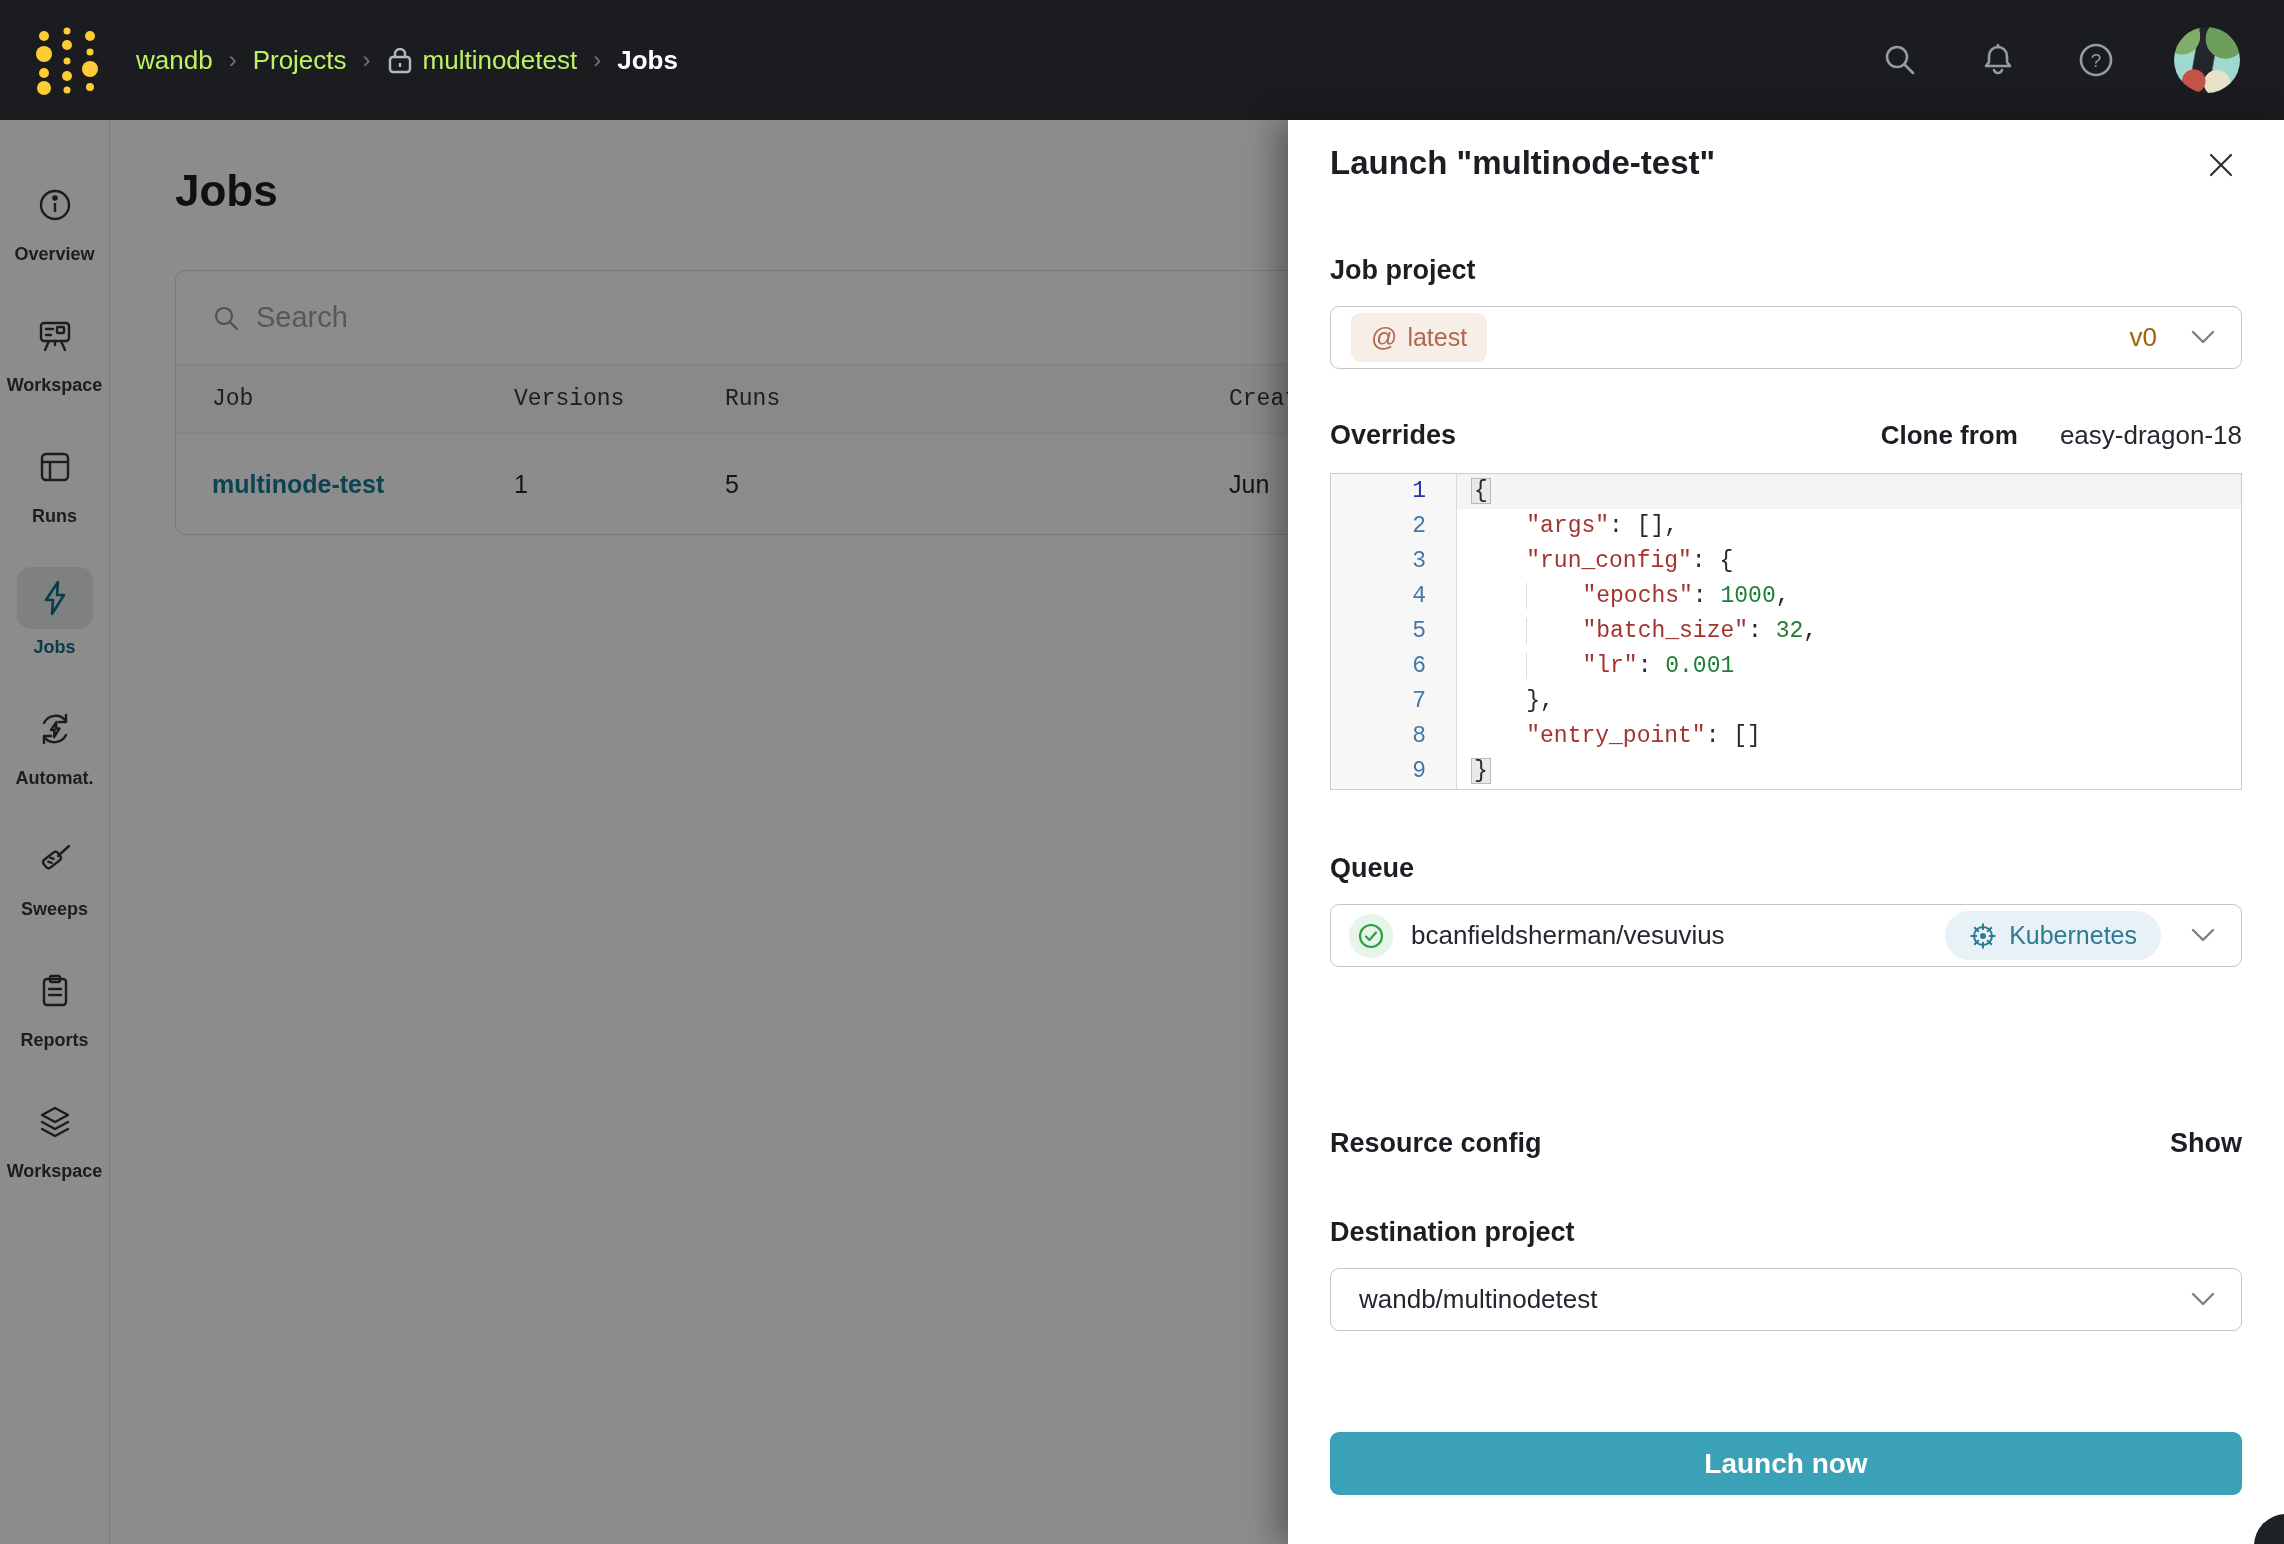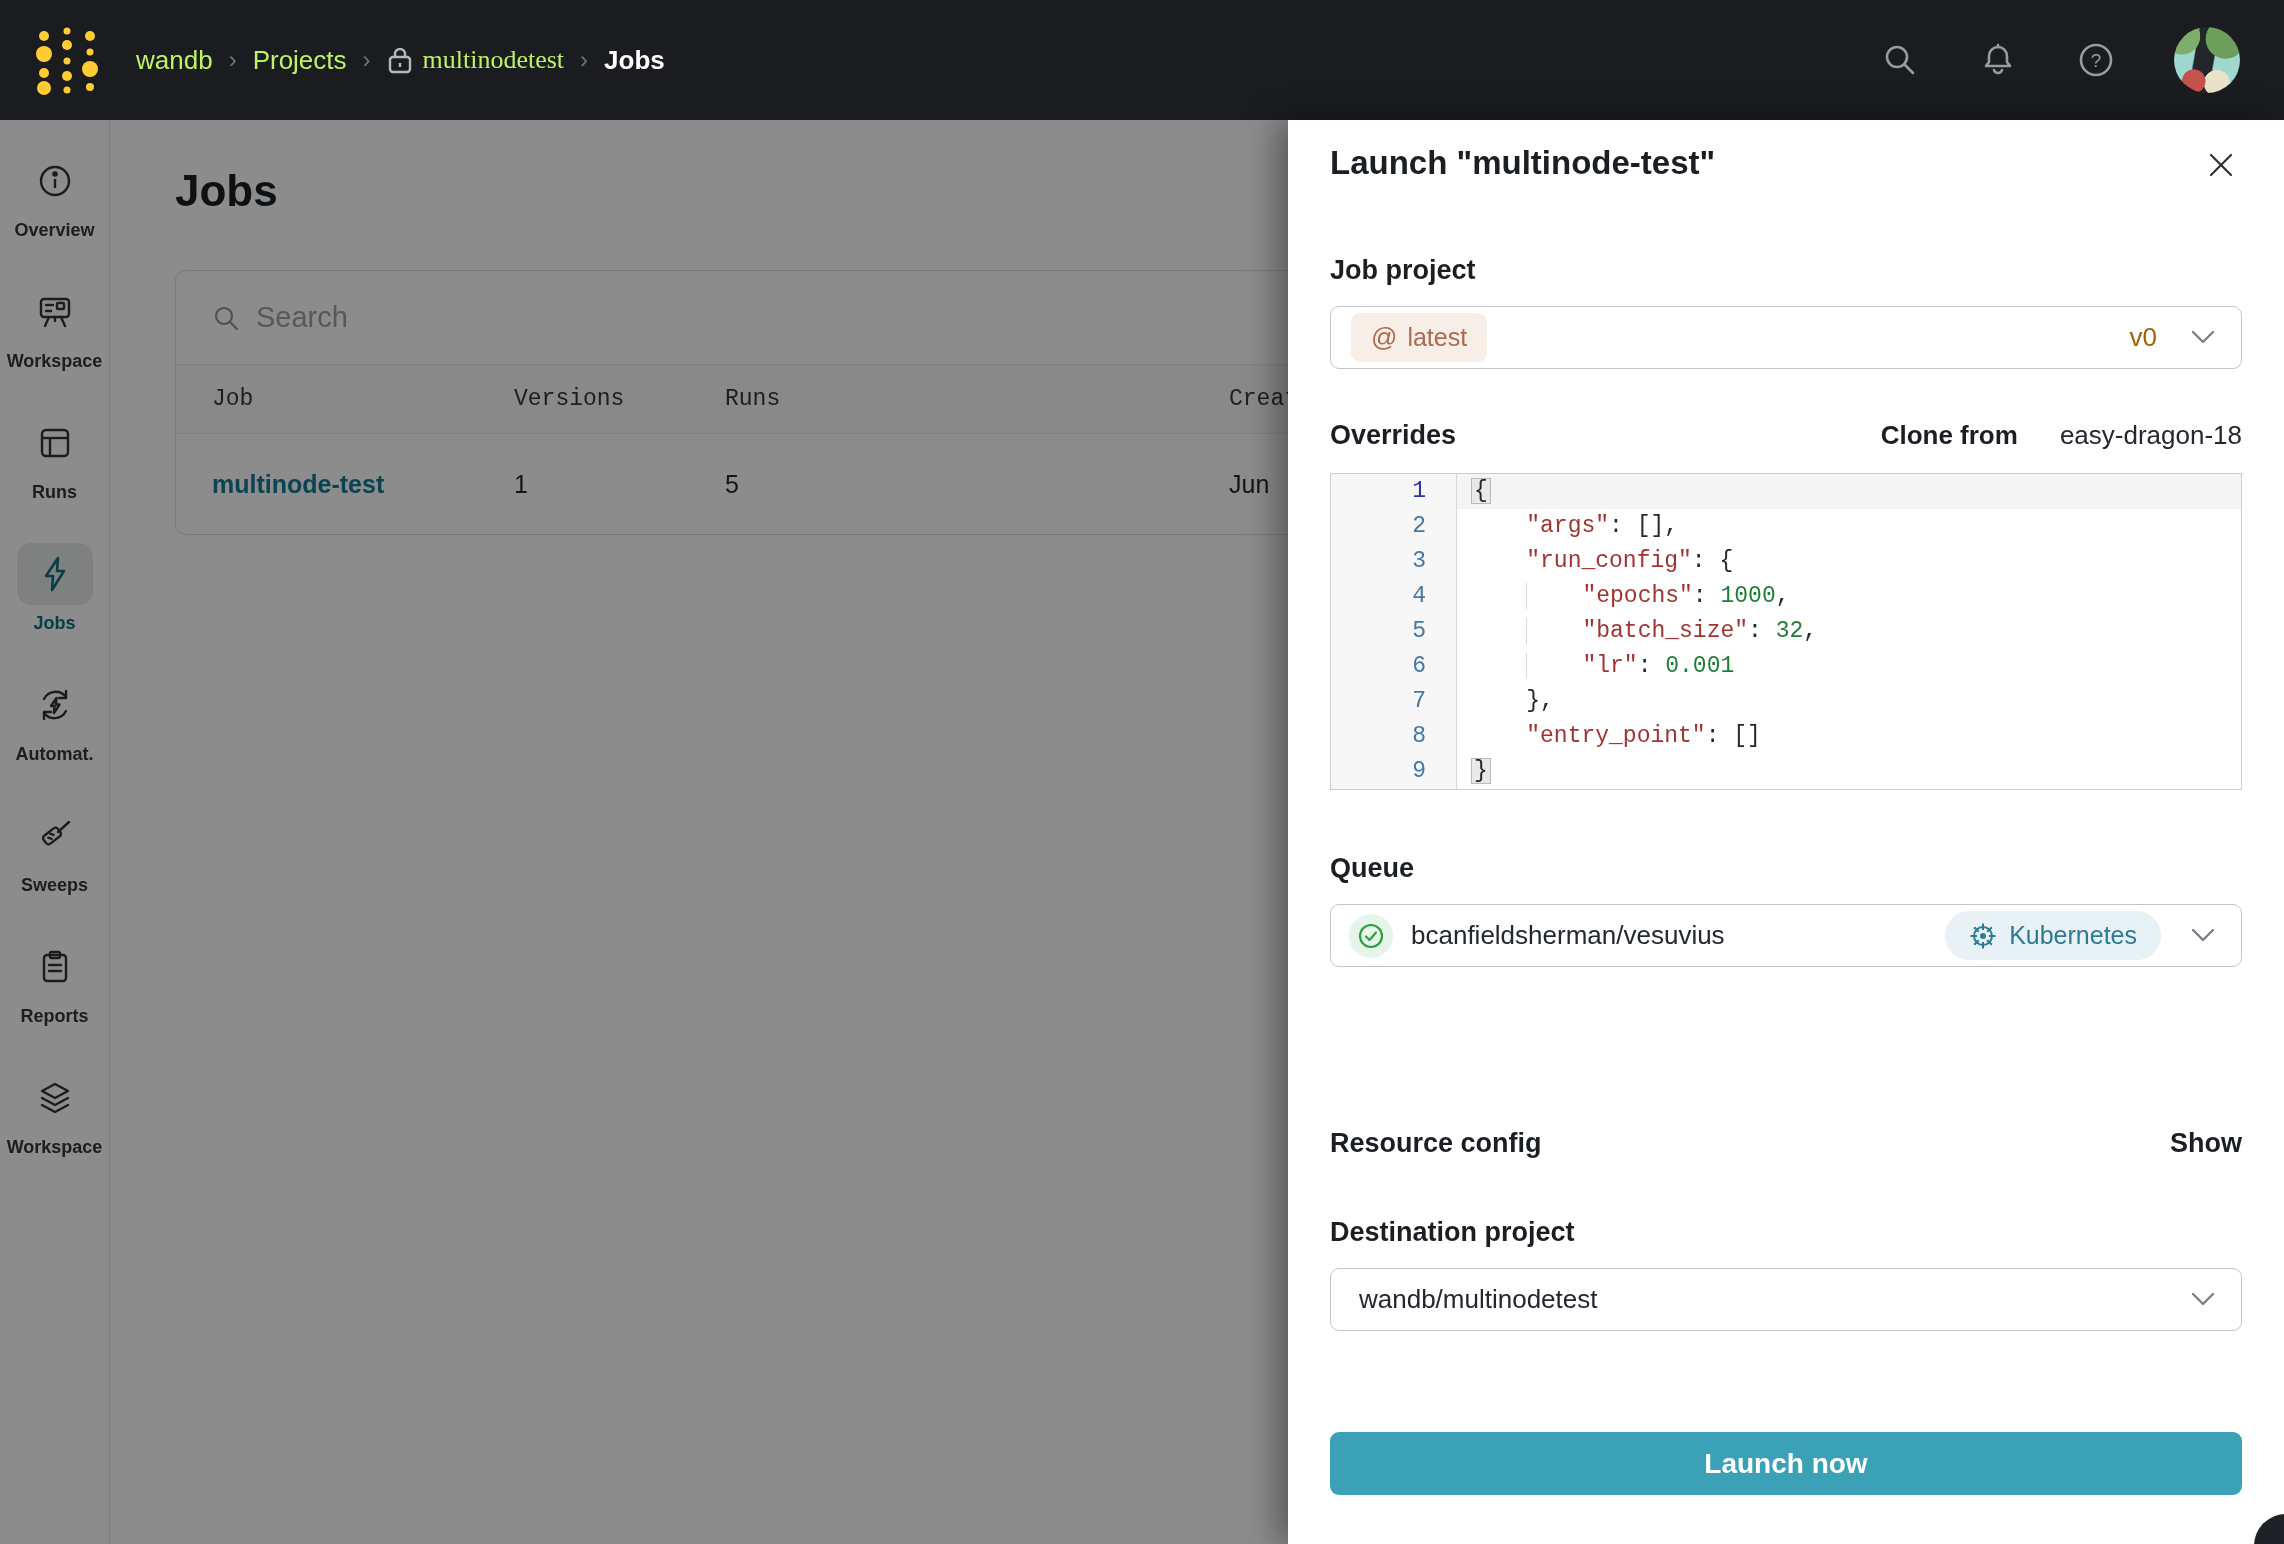--- a/index.html
+++ b/index.html
@@ -7,36 +7,36 @@
   .app { position:relative; width:2284px; height:1544px; overflow:hidden; background:#fff; }
 
   
   .navbar { position:absolute; top:0; left:0; width:100%; height:120px; background:#1a1c20;
             display:flex; align-items:center; z-index:5; }
   .logo { margin-left:32px; width:72px; height:74px; flex:none; }
   .crumbs { display:flex; align-items:center; margin-left:32px; font-size:26px; color:#b3b8bf; gap:16px; }
   .crumb { color:#bef264; cursor:pointer; }
   .crumb.current { color:#ffffff; font-weight:700; }
   .crumb-sep { color:#6f747c; font-size:24px; }
-  .crumb-locked { display:flex; align-items:flex-start; gap:10px;font-family:Liberation Serif, serif; }
+  .crumb-locked { display:flex; align-items:flex-start; gap:10px; }
   .nav-actions { margin-left:auto; display:flex; align-items:center; margin-right:44px; gap:58px; }
   .nav-icon-btn { width:40px; height:40px; display:flex; align-items:center; justify-content:center; cursor:pointer; }
   .avatar { width:66px; height:66px; border-radius:50%; overflow:hidden; cursor:pointer;
             background:
               radial-gradient(circle at 78% 18%, #6e9e5c 0 26%, transparent 27%),
               radial-gradient(circle at 12% 14%, #7fae6a 0 22%, transparent 23%),
               radial-gradient(circle at 30% 82%, #c6534b 0 16%, transparent 17%),
               radial-gradient(circle at 65% 85%, #e8e2c8 0 18%, transparent 19%),
               linear-gradient(100deg, #9fd8cf 32%, #23262b 34% 58%, #9fd8cf 60%),
               #9fd8cf; }
 
   
   .sidebar { position:absolute; top:120px; left:0; bottom:0; width:110px; background:#ffffff;
              border-right:1px solid #e2e2e2; display:flex; flex-direction:column; align-items:center;
-             padding-top:30px; }
+             padding-top:54px; }
   .side-item { width:100%; height:131px; display:flex; flex-direction:column; align-items:center; cursor:pointer; color:#31353b; }
   .side-ico { width:76px; height:62px; border-radius:14px; display:flex; align-items:center; justify-content:center; }
   .side-label { margin-top:8px; font-size:18px; font-weight:600; color:#33373d; }
   .side-item.selected { color:#0f6d86; }
   .side-item.selected .side-ico { background:#e7ebec; }
   .side-item.selected .side-label { color:#0f6d86; }
 
   
   .content { position:absolute; top:120px; left:110px; right:0; bottom:0; background:#fff; }
   .page-title { position:absolute; top:46px; left:65px; font-size:44px; font-weight:700; color:#1b1f23; }

